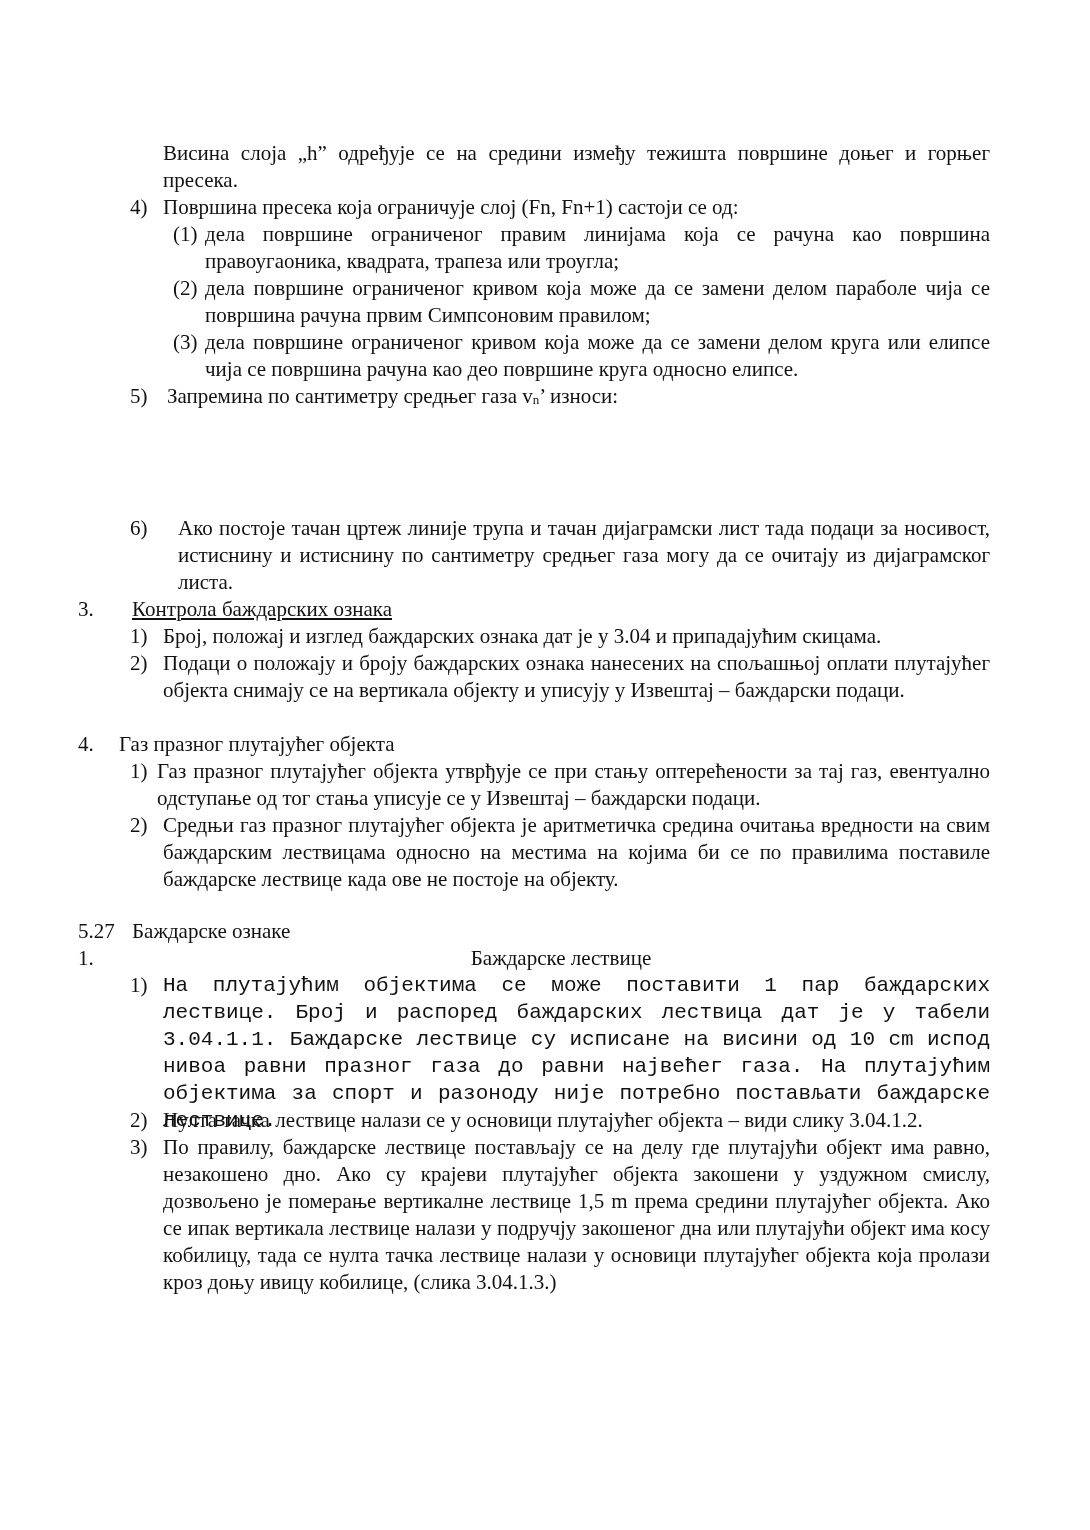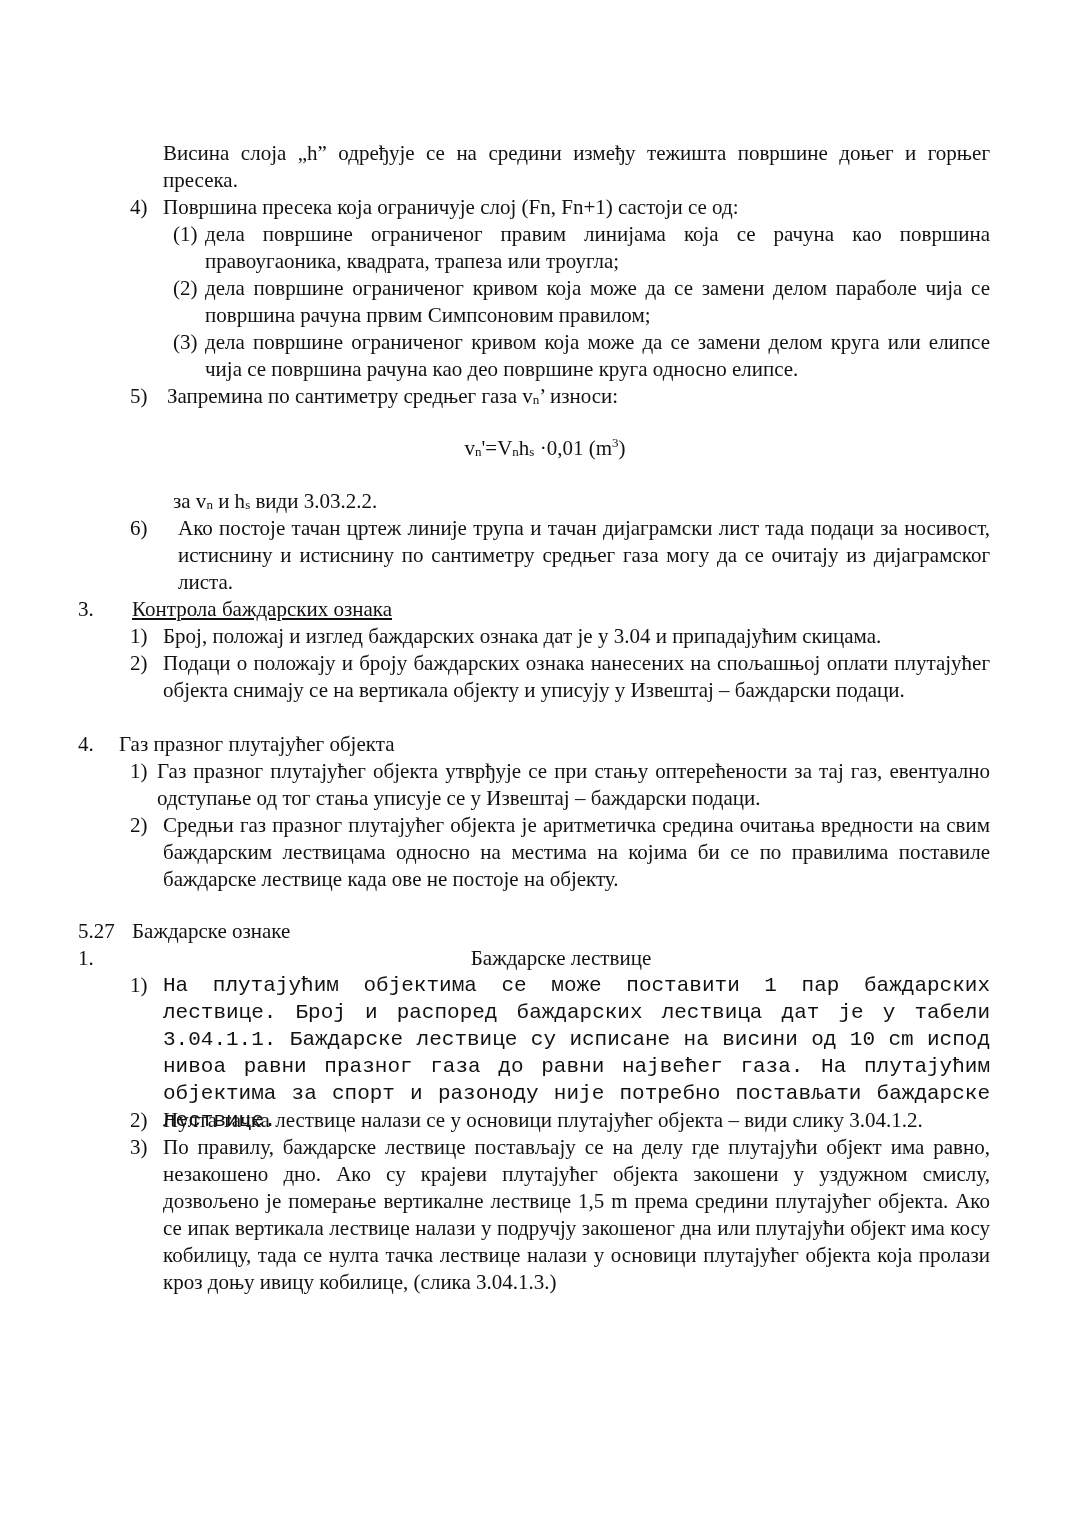--- a/index.html
+++ b/index.html
@@ -76,27 +76,21 @@
   <div class="blk" style="left:173px; top:329px;">
     <span class="lbl" style="left:0;">(3)</span>
     <span class="txt justify" style="left:32px;">дела површине ограниченог кривом која може да се замени делом круга или елипсе чија се површина рачуна као део површине круга односно елипсе.</span>
   </div>
 
   <div class="blk" style="left:130px; top:383px;">
     <span class="lbl" style="left:0;">5)</span>
     <span class="txt" style="left:37px;"><span>Запремина по сантиметру средњег газа v</span><sub>n</sub><span>’ износи:</span></span>
   </div>
 
-  <div class="formula" style="top:435px; left:0; right:0;">
-    <span>v</span><sub>n</sub><span>'=V</span><sub>n</sub><span>h</span><sub>s</sub><span> ·0,01 (m</span><sup>3</sup><span>)</span>
-  </div>
 
-  <div class="blk" style="left:173px; top:488px;">
-    <span>за v</span><sub>n</sub><span> и h</span><sub>s</sub><span> види 3.03.2.2.</span>
-  </div>
 
   <div class="blk" style="left:130px; top:515px;">
     <span class="lbl" style="left:0;">6)</span>
     <span class="txt justify" style="left:48px;">Ако постоје тачан цртеж линије трупа и тачан дијаграмски лист тада подаци за носивост, истиснину и истиснину по сантиметру средњег газа могу да се очитају из дијаграмског листа.</span>
   </div>
 
   <div class="blk" style="left:78px; top:596px;">
     <span class="lbl" style="left:0;">3.</span>
     <span class="txt" style="left:54px;text-decoration:underline;">Контрола баждарских ознака</span>
   </div>

